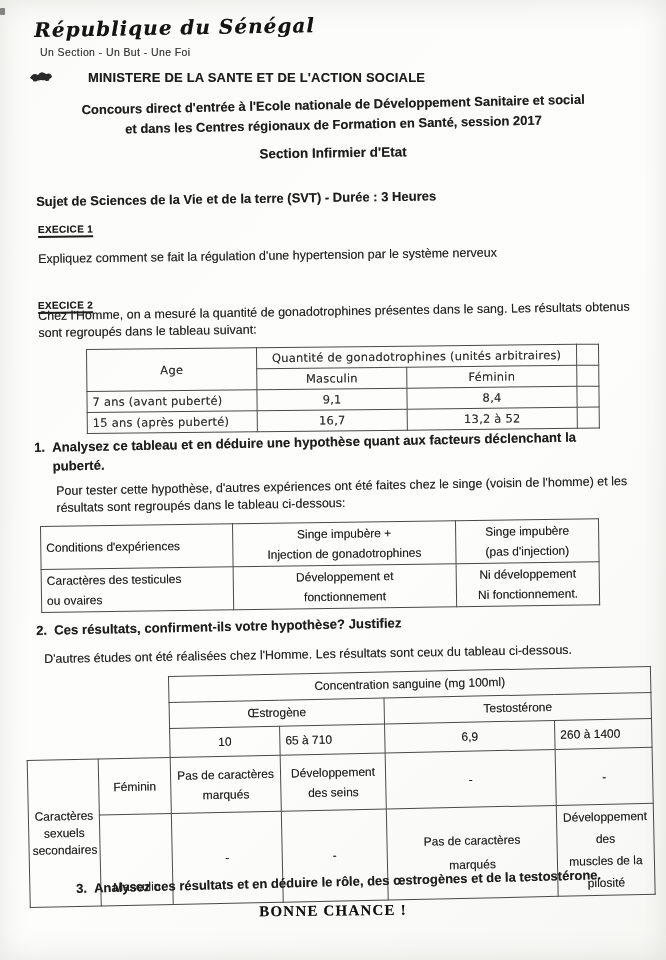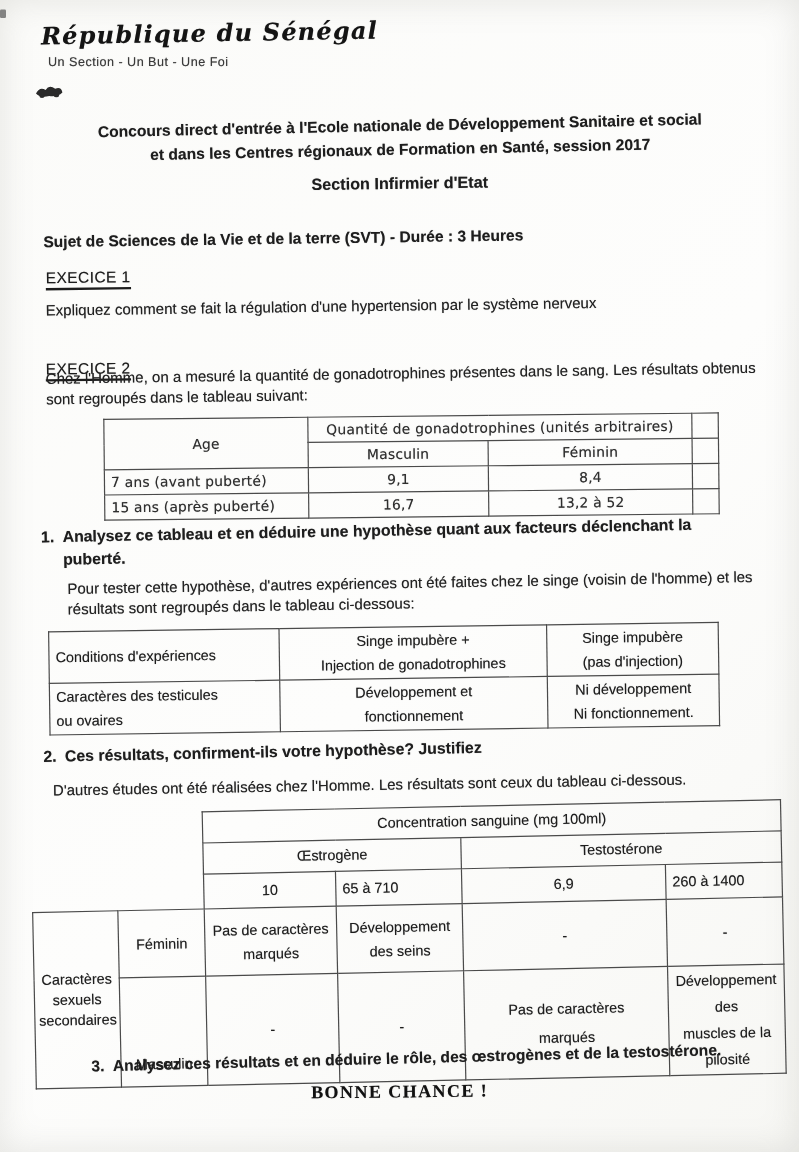--- a/index.html
+++ b/index.html
@@ -20,21 +20,21 @@
   .motto{left:40px;top:46px;font-size:10.5px;color:#3a3a3a;letter-spacing:.4px;}
   .emblem{left:28px;top:69px;}
   .ministry{left:88px;top:70px;font-weight:bold;font-size:13px;letter-spacing:.2px;}
 
   .concours{left:0;top:102px;width:666px;text-align:center;font-weight:bold;font-size:13px;
     line-height:20px;transform:rotate(-1.2deg);}
   .section-title{left:0;top:150px;width:666px;text-align:center;font-weight:bold;font-size:13.5px;
     transform:rotate(-0.8deg);}
   .subject{left:36px;top:194px;font-weight:bold;font-size:13px;transform:rotate(-0.8deg);}
 
-  .exhead{font-weight:normal;font-size:13px;border-bottom:2px solid #1d1d1d;padding-bottom:1px;
+  .exhead{font-weight:bold;font-size:10px;border-bottom:2px solid #1d1d1d;padding-bottom:1px;
     transform:rotate(-0.7deg);letter-spacing:.3px;}
   .ex1h{left:38px;top:224px;}
   .ex2h{left:38px;top:300px;}
   .para{font-size:12.5px;line-height:17px;color:#222;}
   .p-ex1{left:38px;top:251px;width:600px;transform:rotate(-0.8deg);}
   .p-ex2{left:38px;top:308px;width:592px;transform:rotate(-0.9deg);}
   .p-hyp{left:56px;top:483px;width:594px;transform:rotate(-1deg);}
   .p-aut{left:44px;top:651px;width:600px;transform:rotate(-1deg);}
 
   table{border-collapse:collapse;table-layout:fixed;position:absolute;transform-origin:left top;}
@@ -74,20 +74,21 @@
 
   <div class="abs script-title">République du Sénégal</div>
   <div class="abs motto">Un Section - Un But - Une Foi</div>
 
   <svg class="abs emblem" width="26" height="15" viewBox="0 0 26 15">
     <path d="M2,9 Q5,3 10,6 Q13,1 18,5 Q23,3 24,8 Q20,12 13,11 Q6,13 2,9 Z" fill="#2a2a2a"></path>
     <ellipse cx="7" cy="11" rx="2.2" ry="1.6" fill="#2a2a2a"></ellipse>
     <ellipse cx="19" cy="10.5" rx="2.2" ry="1.6" fill="#2a2a2a"></ellipse>
   </svg>
 
+  <div class="abs ministry">MINISTERE DE LA SANTE ET DE L'ACTION SOCIALE</div>
 
   <div class="abs concours">
     <div>Concours direct d'entrée à l'Ecole nationale de Développement Sanitaire et social</div>
     <div>et dans les Centres régionaux de Formation en Santé, session 2017</div>
   </div>
 
   <div class="abs section-title">Section Infirmier d'Etat</div>
   <div class="abs subject">Sujet de Sciences de la Vie et de la terre (SVT) - Durée : 3 Heures</div>
 
   <div class="abs exhead ex1h">EXECICE 1</div>

